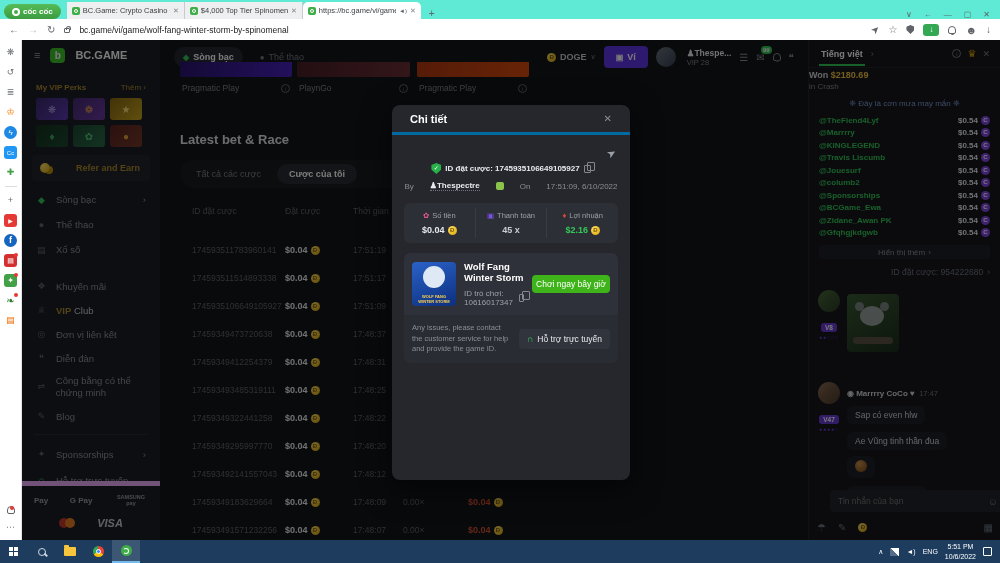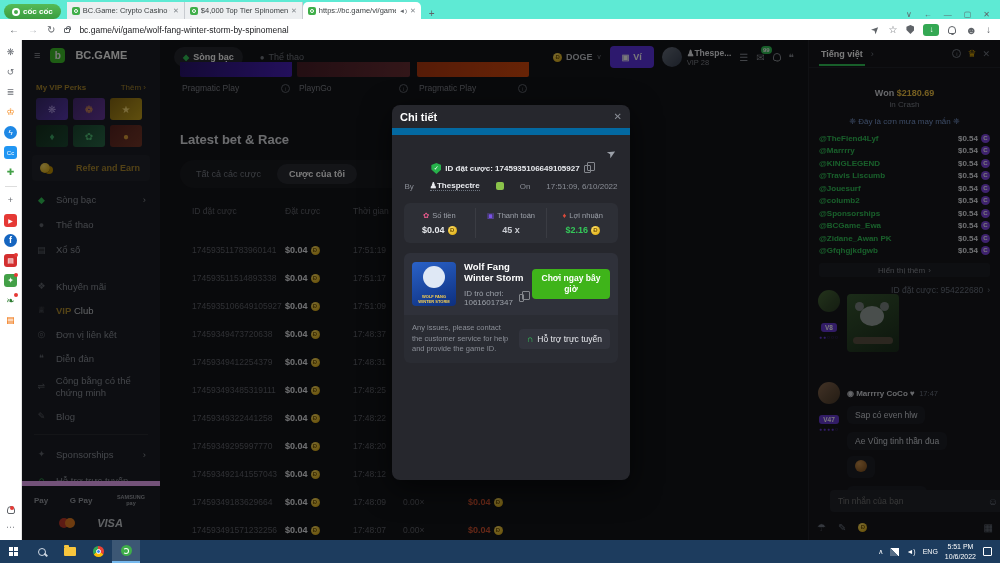--- a/index.html
+++ b/index.html
@@ -71,28 +71,28 @@
   .coin.p{background:#8347e6;color:#fff}
   
   #chat{position:absolute;left:786px;top:0;width:192px;height:500px;background:#17181d;border-left:1px solid #23242a}
   .rrow{display:flex;align-items:center;height:12.5px;padding:0 10px}
   .rname{flex:1;color:#34c759;font-weight:bold;font-size:8px;overflow:hidden;white-space:nowrap}
   .ramt{display:flex;align-items:center;gap:3px;color:#e8eaee;font-weight:bold;font-size:8px}
   .vbadge{background:#6a3bd6;color:#fff;font-size:6.5px;font-weight:bold;border-radius:3px;padding:1px 4px;display:inline-block}
   .bub{background:#1f2127;border-radius:6px;padding:4px 8px;color:#cfd3da;font-size:8.5px;display:inline-block}
   
   #modal{position:absolute;left:392px;top:105px;width:238px;height:375px;background:#26272d;border-radius:8px;z-index:50;box-shadow:0 8px 30px rgba(0,0,0,.6)}
-  .mhead{height:30px;display:flex;align-items:center;justify-content:space-between;padding:0 8px;border-bottom:7px solid #0369a1}
+  .mhead{height:30px;display:flex;align-items:center;justify-content:space-between;padding:0 18px;border-bottom:3px solid #0369a1}
   .vshield{width:10px;height:11px;background:#27b24b;clip-path:polygon(50% 0,100% 18%,100% 58%,50% 100%,0 58%,0 18%);color:#fff;font-size:6px;text-align:center;line-height:11px}
   .copy{position:relative;width:7px;height:8px;border:1px solid #84878d;border-radius:1px;display:inline-block}
   .copy::before{content:'';position:absolute;left:2px;top:-4px;width:6px;height:7px;border:1px solid #84878d;border-radius:1px}
   .scell{flex:1;display:flex;flex-direction:column;align-items:center;gap:5px;padding:8px 0}
   .slab{display:flex;align-items:center;gap:3px;color:#9ca1a9;font-size:7.5px}
   .sval{display:flex;align-items:center;gap:3px;color:#e8eaee;font-size:9px;font-weight:bold}
-  .playbtn{width:84px;background:#3fb41a;border-radius:4px;color:#fff;font-size:8.5px;font-weight:bold;text-align:center;padding:4px 2px;line-height:1.25}
+  .playbtn{width:84px;background:#3fb41a;border-radius:4px;color:#fff;font-size:8.5px;font-weight:normal;text-align:center;padding:4px 2px;line-height:1.25}
   .thumb{width:44px;height:44px;border-radius:4px;background:linear-gradient(160deg,#2a62c8,#0d2f7e);position:relative;overflow:hidden;flex:none}
   .thumb .moon{position:absolute;top:4px;left:11px;width:22px;height:22px;border-radius:50%;background:#dfe8f5}
   .thumb .tband{position:absolute;bottom:2px;left:0;right:0;text-align:center;color:#ffd34d;font-size:4px;font-weight:bold;line-height:1.3}
   
   #taskbar{position:absolute;left:0;bottom:0;width:1000px;height:23px;background:#1d3c5e;display:flex;align-items:center;z-index:60}
   .tbi{width:28px;height:23px;display:flex;align-items:center;justify-content:center}
   .winlogo{width:10px;height:10px;display:grid;grid-template-columns:4px 4px;grid-template-rows:4px 4px;gap:1px}
   .winlogo span{background:#fff}
   .srch{width:8px;height:8px;border:1.5px solid #cfd8e3;border-radius:50%;position:relative}
   .srch::after{content:'';position:absolute;right:-3px;bottom:-1px;width:4px;height:1.5px;background:#cfd8e3;transform:rotate(45deg)}
@@ -289,21 +289,21 @@
       <div style="flex:1"></div>
       <div class="flex" style="gap:4px">
         <i class="coin g">Đ</i>
         <span style="color:#c8ccd2;font-size:9px;font-weight:bold">DOGE</span>
         <span style="color:#767b84;font-size:7px">∨</span>
       </div>
       <div class="vibtn">
           <span style="font-size:8px">▣</span>
           <span>Ví</span>
         </div>
-      <div class="flex" style="gap:5px">
+      <div class="flex" style="gap:11px">
         <span style="width:20px;height:20px;border-radius:50%;background:linear-gradient(135deg,#6b7280,#374151)"></span>
         <span>
           <div style="color:#e8eaee;font-size:8.5px;font-weight:bold"><span>♟</span><span>Thespe...</span></div>
           <div style="color:#82868e;font-size:7.5px">VIP 28</div>
         </span>
       </div>
       <span class="hic">☰</span>
       <span class="hic"><span>✉</span><span class="badge99">99</span></span>
       <span class="bellg" style="border-color:#8a8e96"></span>
       <span class="hic">❝</span>
@@ -470,21 +470,21 @@
     <div id="chat">
       <div class="flex" style="height:28px;padding:0 10px;gap:6px;border-bottom:1px solid #23242a">
         <span style="color:#fff;font-size:9px;font-weight:bold;border-bottom:2px solid #34c759;padding:7px 2px 5px">Tiếng việt</span>
         <span style="color:#767b84;font-size:9px">›</span>
         <span style="flex:1"></span>
         <span class="infoc" style="border-color:#767b84;color:#767b84">i</span>
         <span style="color:#d9a404;font-size:10px">♛</span>
         <span style="color:#767b84;font-size:9px">✕</span>
       </div>
 
-      <div style="text-align:center;margin-top:20px">
+      <div style="text-align:left;margin-top:2px">
         <div style="font-size:9px"><span style="color:#d8dadf;font-weight:bold">Won</span> <span style="color:#f5c544;font-weight:bold">$2180.69</span></div>
         <div style="color:#82868e;font-size:8px;margin-top:2px">in Crash</div>
       </div>
 
       <div style="text-align:center;color:#7d9bd1;font-size:8px;margin-top:8px">
         <span>❈</span>
         <span>Đây là cơn mưa may mắn</span>
         <span>❈</span>
       </div>
 

